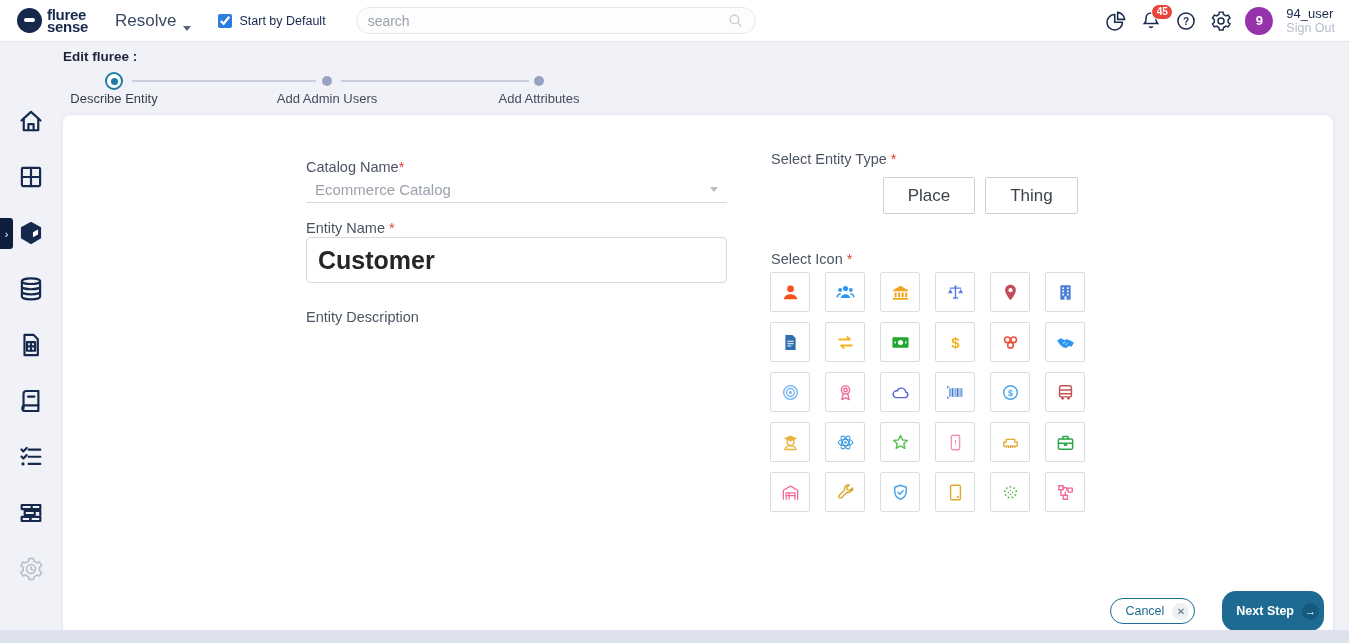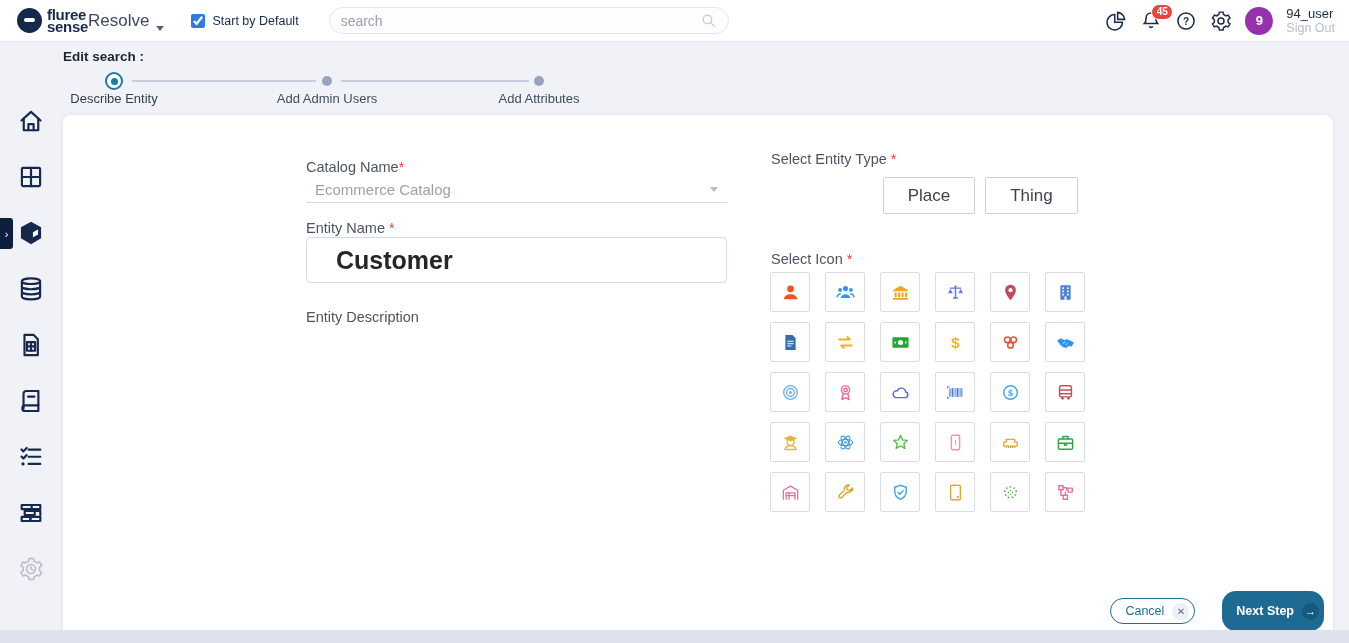--- a/index.html
+++ b/index.html
@@ -11,21 +11,21 @@
   svg { display:block; }
 
   
   .topbar{ position:absolute; top:0; left:0; width:100%; height:42px; background:#fff;
     border-bottom:1px solid #e3e6f0; display:flex; align-items:center; z-index:5;}
   .brand{ display:flex; align-items:center; margin-left:17px; gap:5px;}
   .brand-mark{ width:25px; height:25px; border-radius:50%; background:#16294d; position:relative;}
   .brand-mark::after{ content:""; position:absolute; left:7px; top:10px; width:11px; height:4px; background:#fff; border-radius:2px;}
   .brand-text{ line-height:12px; font-weight:bold; color:#16294d; font-size:15px; letter-spacing:-.3px;}
   .brand-text span{ display:block;}
-  .resolve{ font-size:17px; color:#3b4a63; display:flex; align-items:flex-end; gap:7px; cursor:pointer;}
+  .resolve{ margin-left:27px; font-size:17px; color:#3b4a63; display:flex; align-items:flex-end; gap:7px; cursor:pointer;}
   .caret-down{ width:0; height:0; border-left:4.5px solid transparent; border-right:4.5px solid transparent; border-top:5px solid #56617b;}
   .startbox{ margin-left:27px; display:flex; align-items:center; gap:7px; font-size:12.5px; color:#16294d;}
   .startbox input{ width:14px; height:14px; accent-color:#2b7de1;}
   .searchbar{ margin-left:30px; width:400px; height:27px; border:1px solid #e4e7ee; background:#fdfdfe;
     border-radius:15px; display:flex; align-items:center; padding:0 11px;}
   .searchbar input{ flex:1; border:none; outline:none; background:transparent; font-size:14px; color:#444;
     font-family:inherit;}
   .searchbar input::placeholder{ color:#9aa0ac;}
   .searchbar svg{ width:17px; height:17px; color:#c6cad4;}
   .hright{ margin-left:auto; display:flex; align-items:center; gap:13px; margin-right:14px;}
@@ -62,21 +62,21 @@
   .card{ position:absolute; left:63px; top:115px; width:1270px; height:540px; background:#fff;
     border-radius:8px; box-shadow:0 0 5px rgba(20,30,60,.07);}
   .abs{ position:absolute;}
   .f-label{ font-size:14.5px; color:#4b5563;}
   .req{ color:#e0443e;}
   .sp{ margin-left:4px;}
   .selectbox{ left:243px; top:61px; width:421px; height:27px; border-bottom:1px solid #d5d9e0; color:#9ba1ab;
     font-size:15px; display:flex; align-items:center; padding:0 9px; cursor:default;}
   .selectbox .caret-down{ margin-left:auto; border-top-color:#b9bec8;}
   .name-input{ left:243px; top:122px; width:421px; height:46px; border:1px solid #d7d9de; border-radius:4px;
-    font-size:25px; font-weight:bold; color:#262626; padding:0 29px; font-family:inherit; outline:none;}
+    font-size:25px; font-weight:bold; color:#262626; padding:0 11px; font-family:inherit; outline:none;}
   .desc-area{ left:243px; top:211px; width:421px; height:172px; border:1px solid #d7d9de; border-radius:6px;
     font-size:16px; color:#333; padding:10px 12px; font-family:inherit; outline:none; resize:both;}
   .desc-area::placeholder{ color:#a9aeb6;}
   .type-btn{ position:absolute; top:62px; height:37px; background:#fff; border:1px solid #ccd1d8;
     border-radius:2px; font-size:17px; color:#3c434c; font-family:inherit; cursor:pointer;}
   .icon-grid{ left:707px; top:157px; display:grid; grid-template-columns:repeat(6,40px); grid-auto-rows:40px;
     gap:10px 15px;}
   .icell{ border:1px solid #d9dce2; border-radius:2px; background:#fff; display:flex; align-items:center;
     justify-content:center; cursor:pointer;}
   .icell svg{ width:19px; height:19px;}
@@ -231,21 +231,21 @@
       <svg viewBox="0 0 24 24">
         <g fill="none" stroke="currentColor" stroke-width="1.5" stroke-linecap="round" stroke-linejoin="round">
           <circle cx="12" cy="12" r="4.1"></circle>
           <path d="M12 9.9V12l1.7 1"></path>
           <path d="M19.8 12c0-.5 0-1-.1-1.4l2.1-1.7-2-3.4-2.5.9a7.8 7.8 0 0 0-2.5-1.5l-.5-2.6h-4.1l-.5 2.6c-.9.3-1.8.9-2.5 1.5l-2.5-.9-2 3.4 2.1 1.7a8 8 0 0 0 0 2.8l-2.1 1.7 2 3.4 2.5-.9c.7.6 1.6 1.2 2.5 1.5l.5 2.6h4.1l.5-2.6c.9-.3 1.8-.9 2.5-1.5l2.5.9 2-3.4-2.1-1.7c.1-.4.1-.9.1-1.4z"></path>
         </g>
       </svg>
     </div>
   </aside>
 
-<div class="step-title">Edit search :</div>
+<div class="step-title">Edit fluree :</div>
 <div class="s-circle">
     <i></i>
   </div>
 <div class="s-line" style="left:132px;width:184px;"></div>
 <div class="s-dot" style="left:322px;"></div>
 <div class="s-line" style="left:341px;width:188px;"></div>
 <div class="s-dot" style="left:534px;"></div>
 <div class="s-lab" style="left:114px;color:#353e4e;">Describe Entity</div>
 <div class="s-lab" style="left:327px;">Add Admin Users</div>
 <div class="s-lab" style="left:539px;">Add Attributes</div>

